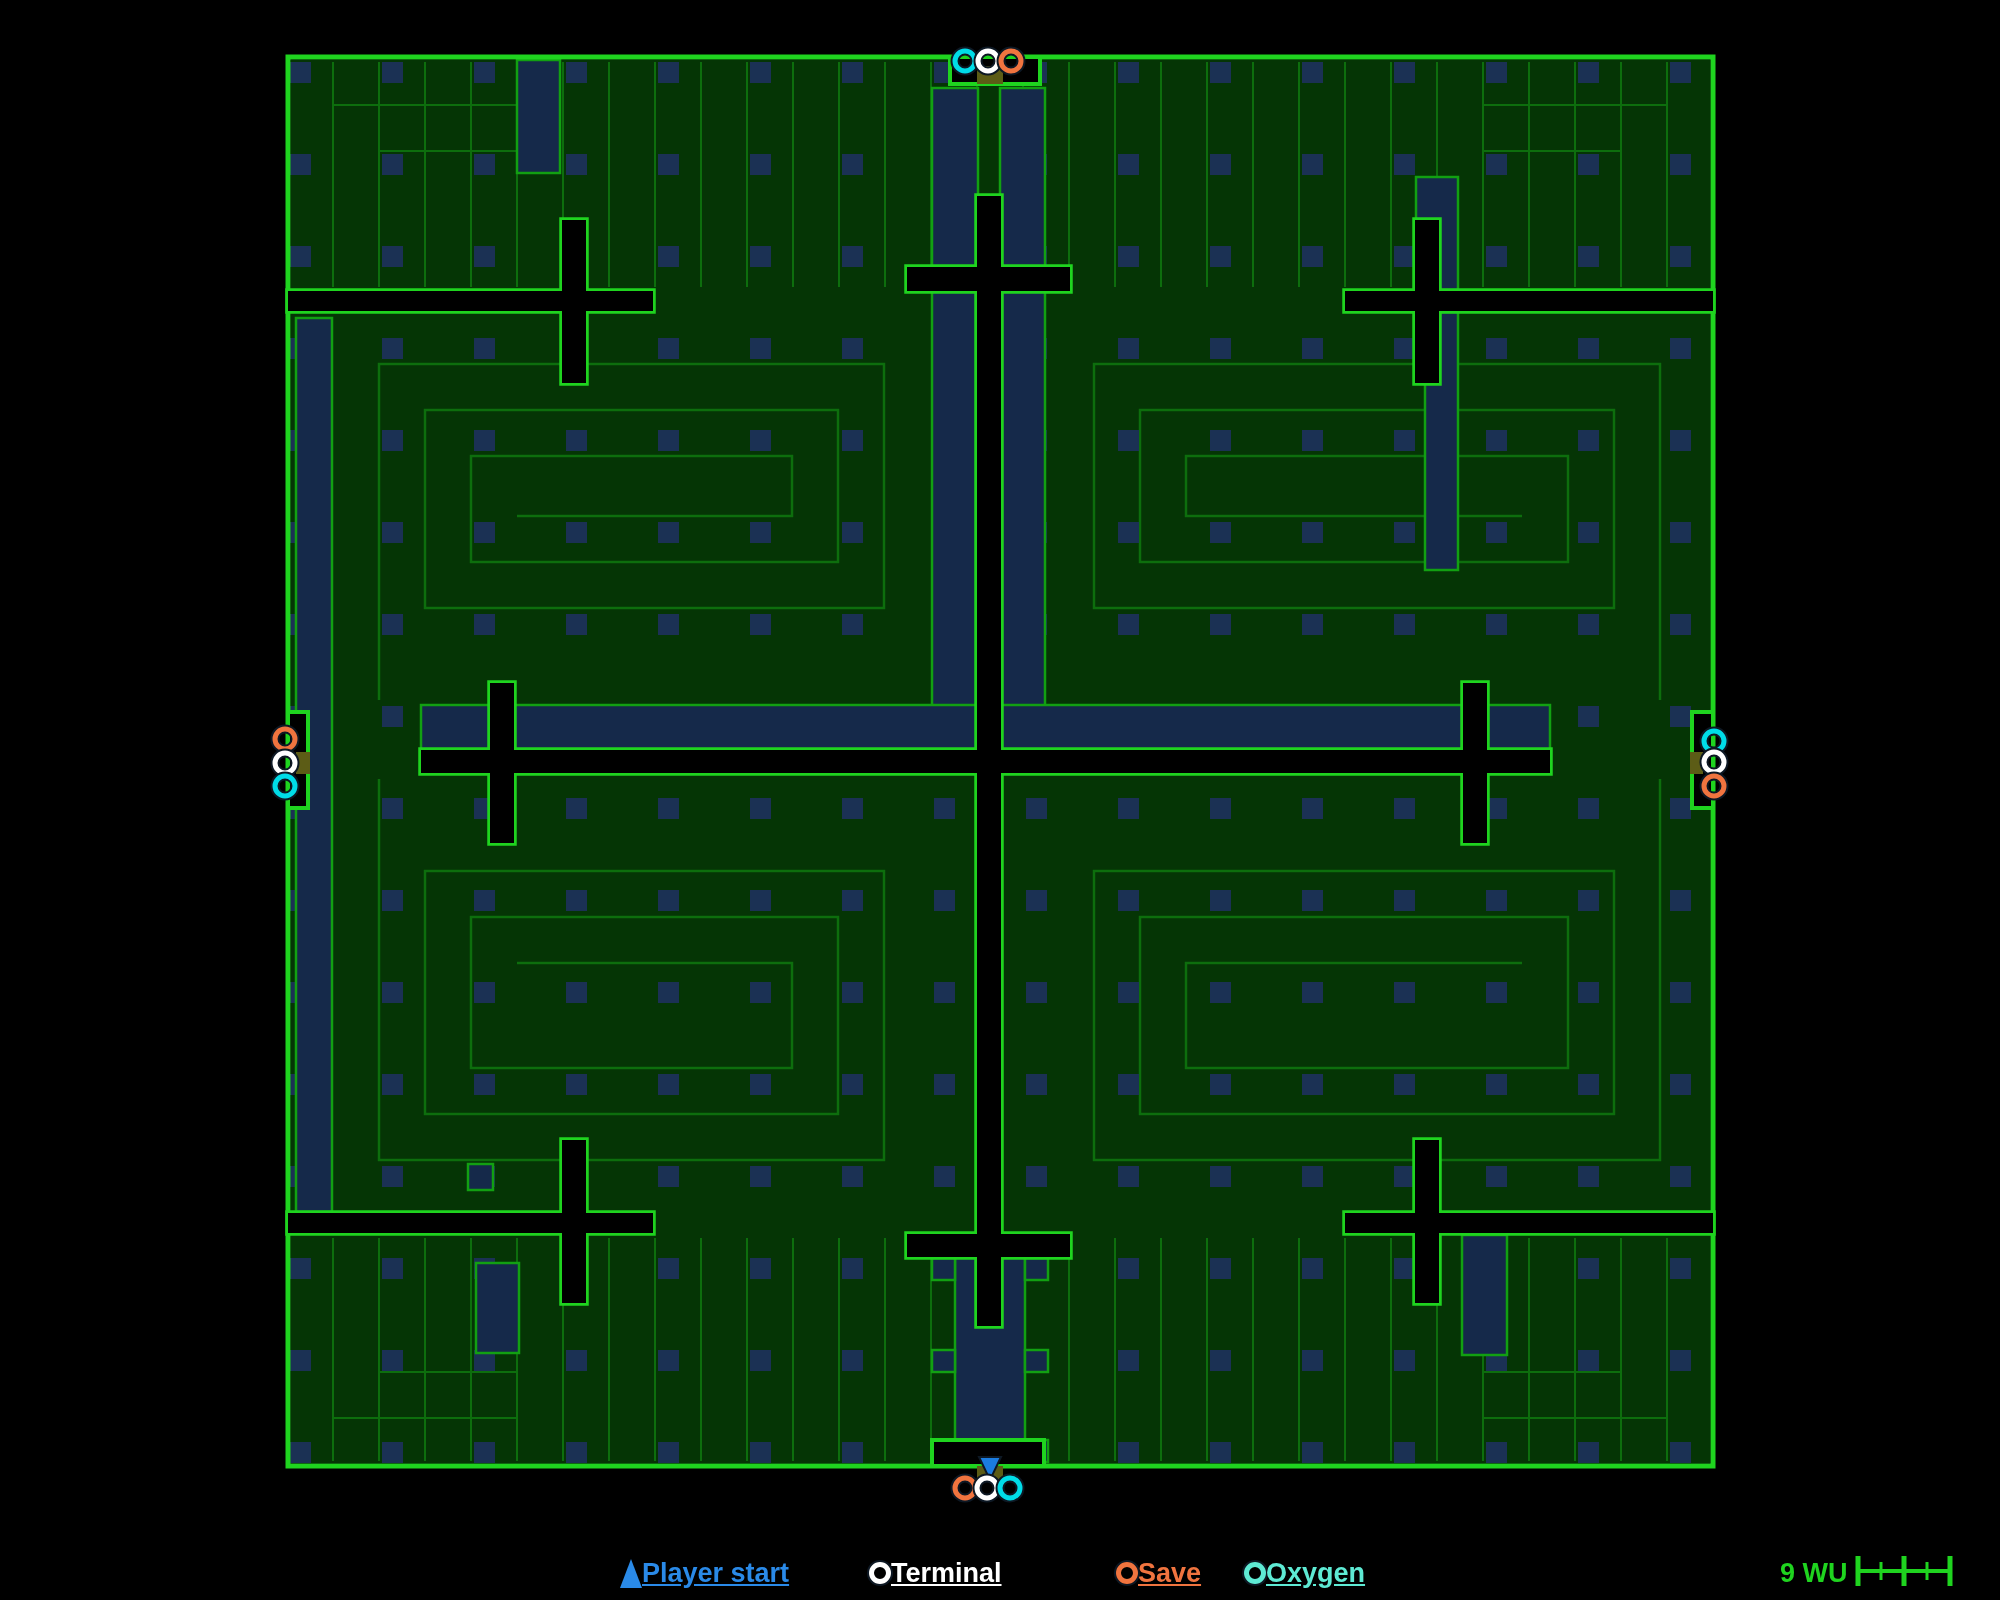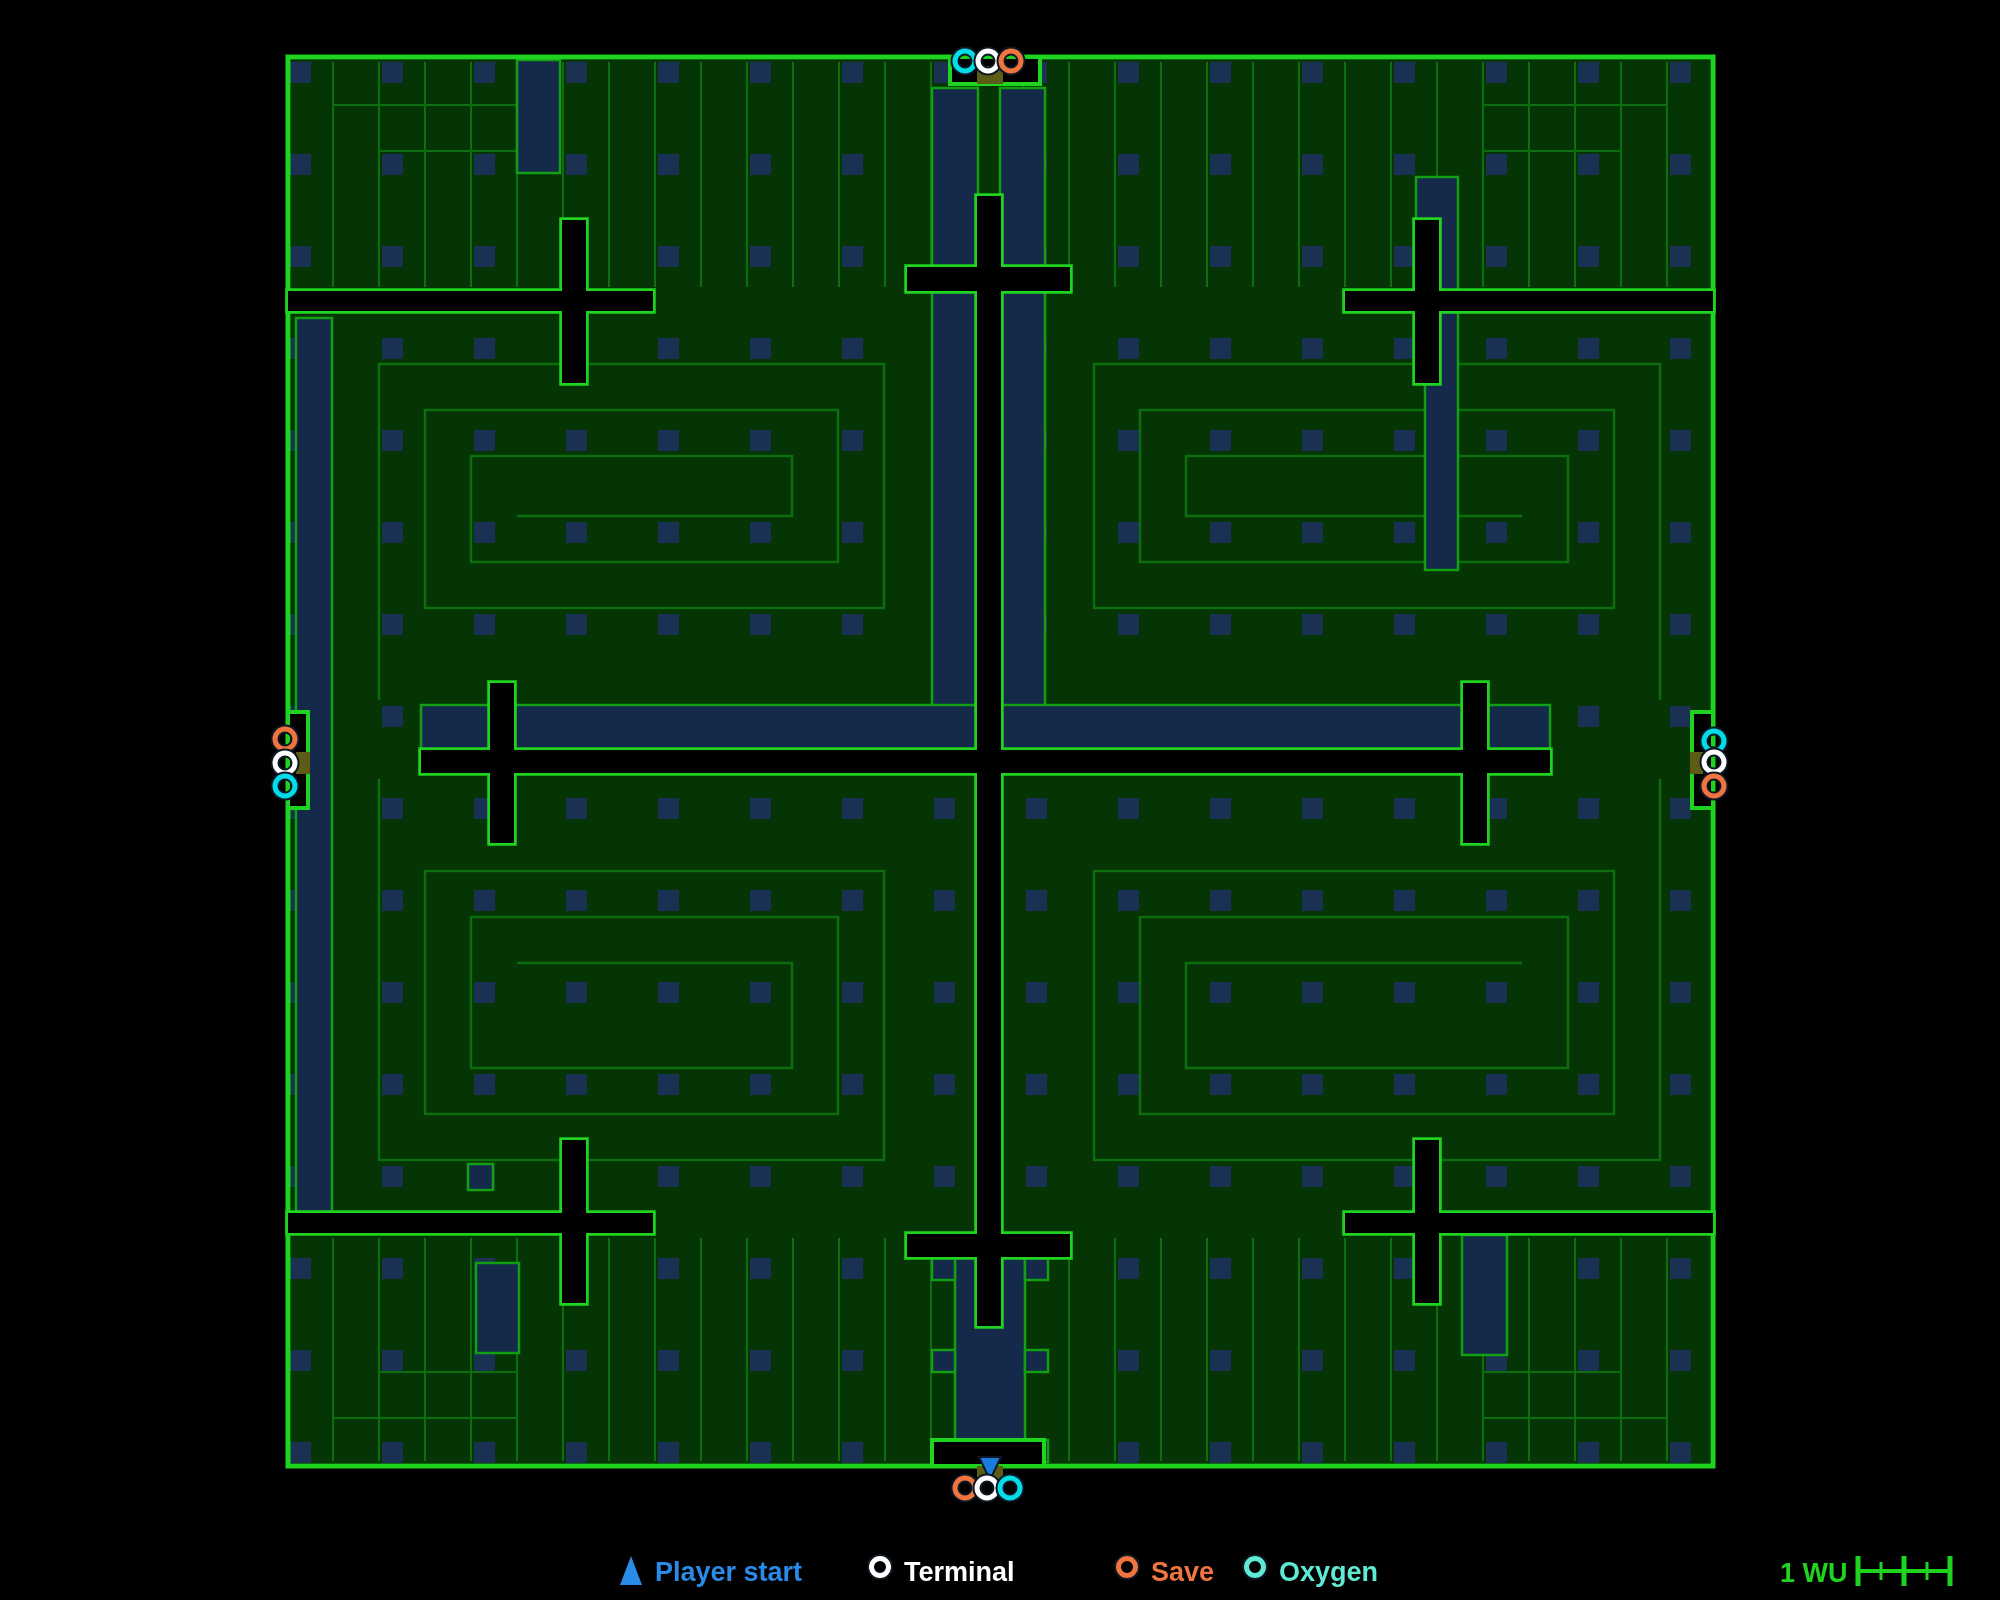--- a/index.html
+++ b/index.html
@@ -1,21 +1,21 @@
 <!DOCTYPE html>
 <html><head>
 <meta charset="utf-8">
 <style>
   html,body{margin:0;padding:0;background:#000;}
   .stage{position:relative;width:2000px;height:1600px;background:#000;overflow:hidden;
          font-family:"Liberation Sans", sans-serif;}
   #map-svg{position:absolute;left:0;top:0;width:2000px;height:1600px;display:block;}
   #legend{position:absolute;left:0;top:0;width:2000px;height:1600px;pointer-events:none;}
-  .legend-item{position:absolute;display:flex;align-items:flex-start;gap:13px;
-               font-weight:bold;font-size:27px;line-height:32px;height:34px;}
+  .legend-item{position:absolute;display:flex;align-items:center;
+               font-weight:bold;font-size:27px;line-height:32px;height:34px;text-decoration:underline;}
   .ring{width:12px;height:12px;border-radius:50%;border:5px solid currentColor;
         box-shadow:0 0 0 2px #0d1824;background:transparent;flex:0 0 auto;}
   .tri{width:0;height:0;border-left:11px solid transparent;border-right:11px solid transparent;
        border-bottom:29px solid currentColor;flex:0 0 auto;}
   .legend-label{white-space:nowrap;}
   #scale-label{position:absolute;left:1780px;top:1558px;font-weight:bold;font-size:27px;}
 </style>
 </head>
 <body>
 
@@ -483,14 +483,14 @@
       </div>
       <div class="legend-item" style="left: 1116px; top: 1556px; color: rgb(240, 116, 63);">
         <span class="ring"></span>
         <span class="legend-label">Save</span>
       </div>
       <div class="legend-item" style="left: 1244px; top: 1556px; color: #5eead4;">
         <span class="ring"></span>
         <span class="legend-label">Oxygen</span>
       </div>
     </div>
-  <span id="scale-label" style="color: rgb(31, 212, 31);">1 WU</span>
+  <span id="scale-label" style="color: rgb(31, 212, 31);">9 WU</span>
 </div>
 
 </body></html>

